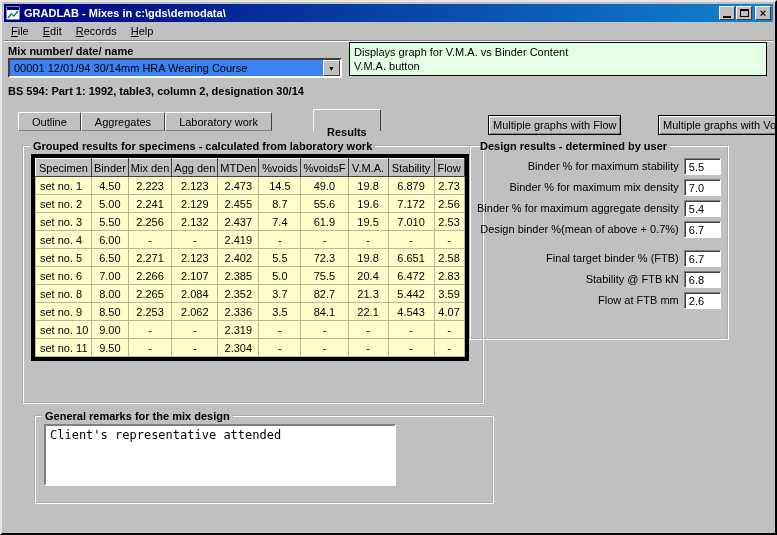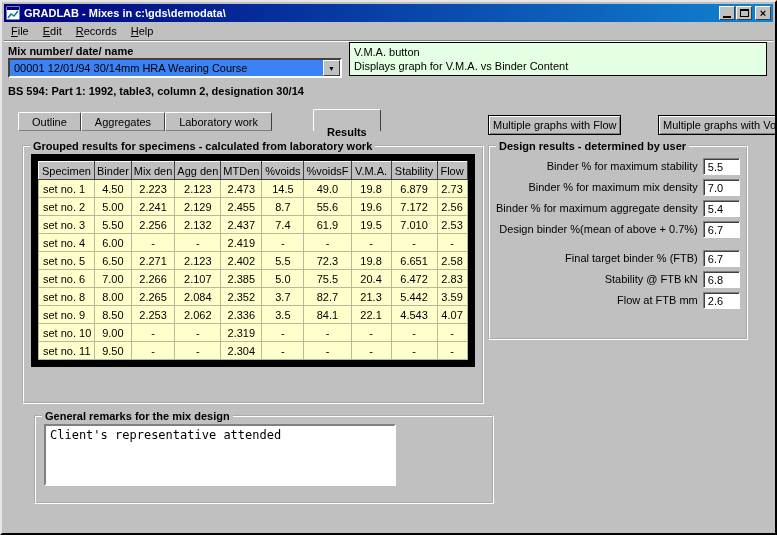--- a/index.html
+++ b/index.html
@@ -64,24 +64,24 @@
     position:absolute; height:20px; background:#c0c0c0; border:1px solid #000;
     box-shadow:inset 1px 1px 0 #fff, inset -1px -1px 0 #808080;
     font:11px "Liberation Sans",sans-serif; padding:0 4px; white-space:nowrap; overflow:hidden;
   }
   .btn-flow { left:486px; top:113px; width:133px; }
   .btn-voids { left:656px; top:113px; width:133px; }
   
   fieldset { position:absolute; border:2px groove #fff; margin:0; padding:0 6px 4px 6px; }
   legend { font-weight:bold; padding:0 3px;margin-top:12px; }
   .fs-results { left:20px; top:138px; width:462px; height:264px; }
-  .fs-design  { left:486px; top:138px; width:258px; height:200px; padding-top:4px; }
+  .fs-design  { left:467px; top:138px; width:258px; height:200px; padding-top:4px; }
   .fs-remarks { left:32px; top:408px; width:460px; height:94px; }
   
-  .grid-wrap { display:inline-block; border:7px solid #000000; margin:2px 0 0 1px; background:#ffffcc; }
+  .grid-wrap { display:inline-block; border:4px solid #000000; margin:2px 0 0 1px; background:#ffffcc; }
   table { border-collapse:collapse; }
   th {
     background:#c0c0c0; border:1px solid; border-color:#fff #404040 #404040 #fff;
     font-weight:normal; height:18px; padding:0 2px; font-size:11px; white-space:nowrap;
   }
   td {
     background:#ffffcc; border:1px solid #b8b89a; text-align:center;
     height:18px; padding:0 2px; font-size:11px; white-space:nowrap;
   }
   td.spec { text-align:left; padding-left:4px; }
@@ -135,22 +135,22 @@
     </div>
 
   <div class="lbl-bold" style="left:6px; top:43px;">Mix number/ date/ name</div>
 
   <div class="combobox">
     <span class="combo-text">00001 12/01/94 30/14mm HRA Wearing Course</span>
     <button class="combo-arrow">▼</button>
   </div>
 
   <div class="tooltip">
+    <div>Displays graph for V.M.A. vs Binder Content</div>
     <div>V.M.A. button</div>
-    <div>Displays graph for V.M.A. vs Binder Content</div>
   </div>
 
   <div class="bs-line">BS 594: Part 1: 1992, table3, column 2, designation 30/14</div>
 
   <div class="tabs" id="tabs">
       <div class="tab">Outline</div>
       <div class="tab">Aggregates</div>
       <div class="tab">Laboratory work</div>
       <div class="tab active">Results</div>
     </div>

